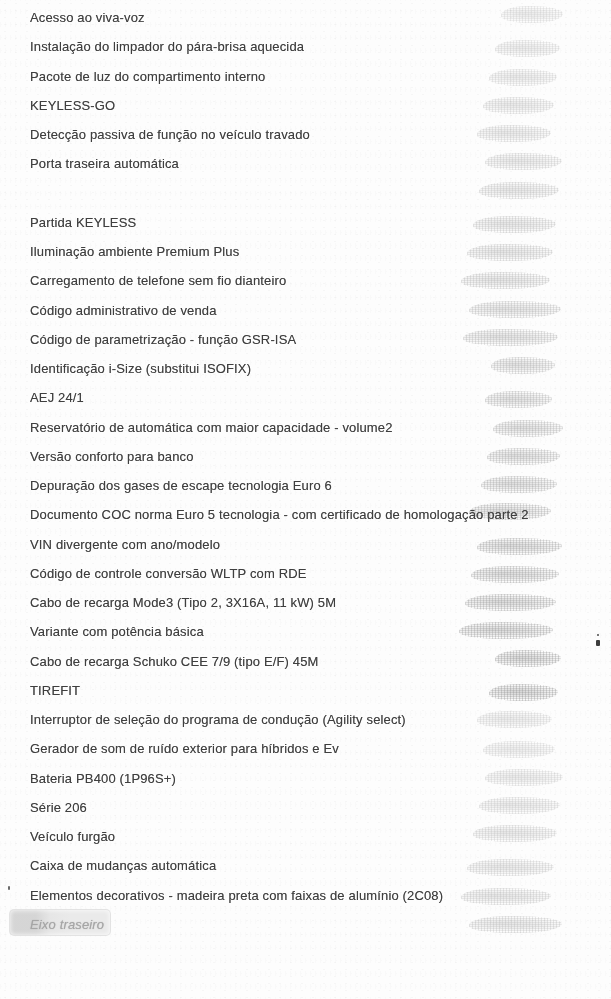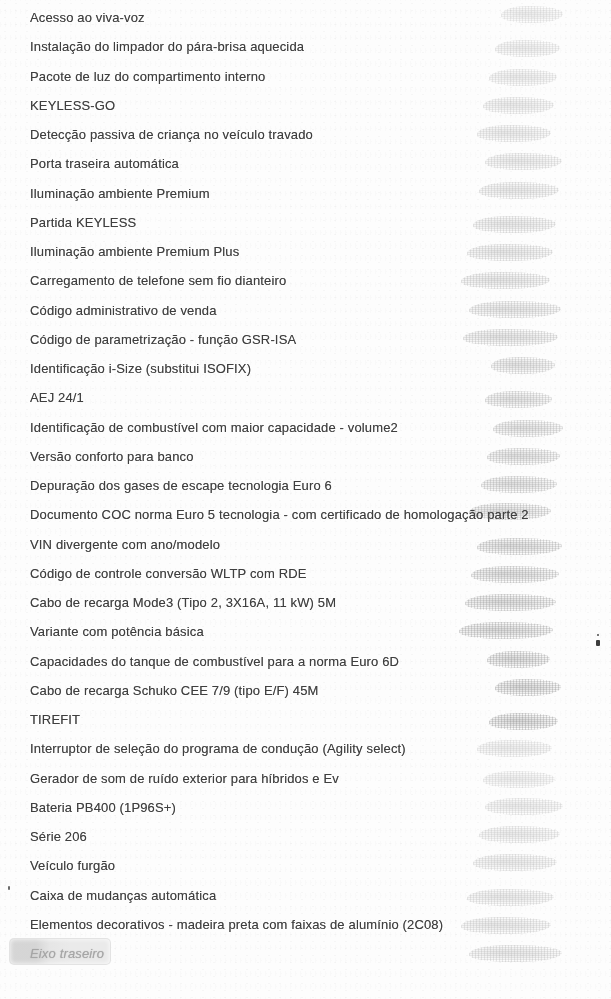--- a/index.html
+++ b/index.html
@@ -110,29 +110,28 @@
   </div>
       <div class="row">
     <span class="label">Pacote de luz do compartimento interno</span>
     <span class="smudge" style="width: 68px; opacity: 0.41; top: 7px; right: 54px;"></span>
   </div>
       <div class="row">
     <span class="label">KEYLESS-GO</span>
     <span class="smudge" style="width: 71px; opacity: 0.43; top: 6px; right: 57px;"></span>
   </div>
       <div class="row">
-    <span class="label">Detecção passiva de criança no veículo travado</span>
+    <span class="label">Detecção passiva de função no veículo travado</span>
     <span class="smudge" style="width: 74px; opacity: 0.45; top: 5px; right: 60px;"></span>
   </div>
       <div class="row">
     <span class="label">Porta traseira automática</span>
     <span class="smudge" style="width: 77px; opacity: 0.46; top: 4px; right: 49px;"></span>
   </div>
       <div class="row">
-    <span class="label">Iluminação ambiente Premium</span>
     <span class="smudge" style="width: 80px; opacity: 0.48; top: 3px; right: 52px;"></span>
   </div>
       <div class="row">
     <span class="label">Partida KEYLESS</span>
     <span class="smudge" style="width: 83px; opacity: 0.5; top: 8px; right: 55px;"></span>
   </div>
       <div class="row">
     <span class="label">Iluminação ambiente Premium Plus</span>
     <span class="smudge" style="width: 86px; opacity: 0.51; top: 7px; right: 58px;"></span>
   </div>
@@ -150,21 +149,21 @@
   </div>
       <div class="row">
     <span class="label">Identificação i-Size (substitui ISOFIX)</span>
     <span class="smudge" style="width: 64px; opacity: 0.58; top: 3px; right: 56px;"></span>
   </div>
       <div class="row">
     <span class="label">AEJ 24/1</span>
     <span class="smudge" style="width: 67px; opacity: 0.6; top: 8px; right: 59px;"></span>
   </div>
       <div class="row">
-    <span class="label">Identificação de combustível com maior capacidade - volume2</span>
+    <span class="label">Reservatório de automática com maior capacidade - volume2</span>
     <span class="smudge" style="width: 70px; opacity: 0.61; top: 7px; right: 48px;"></span>
   </div>
       <div class="row">
     <span class="label">Versão conforto para banco</span>
     <span class="smudge" style="width: 73px; opacity: 0.63; top: 6px; right: 51px;"></span>
   </div>
       <div class="row">
     <span class="label">Depuração dos gases de escape tecnologia Euro 6</span>
     <span class="smudge" style="width: 76px; opacity: 0.65; top: 5px; right: 54px;"></span>
   </div>
@@ -180,24 +179,20 @@
     <span class="label">Código de controle conversão WLTP com RDE</span>
     <span class="smudge" style="width: 88px; opacity: 0.71; top: 7px; right: 52px;"></span>
   </div>
       <div class="row">
     <span class="label">Cabo de recarga Mode3 (Tipo 2, 3X16A, 11 kW) 5M</span>
     <span class="smudge" style="width: 91px; opacity: 0.73; top: 6px; right: 55px;"></span>
   </div>
       <div class="row">
     <span class="label">Variante com potência básica</span>
     <span class="smudge" style="width: 94px; opacity: 0.75; top: 5px; right: 58px;"></span>
-  </div>
-      <div class="row">
-    <span class="label">Capacidades do tanque de combustível para a norma Euro 6D</span>
-    <span class="smudge" style="width: 63px; opacity: 0.76; top: 4px; right: 61px;"></span>
   </div>
       <div class="row">
     <span class="label">Cabo de recarga Schuko CEE 7/9 (tipo E/F) 45M</span>
     <span class="smudge" style="width: 66px; opacity: 0.78; top: 3px; right: 50px;"></span>
   </div>
       <div class="row">
     <span class="label">TIREFIT</span>
     <span class="smudge" style="width: 69px; opacity: 0.8; top: 8px; right: 53px;"></span>
   </div>
       <div class="row">

